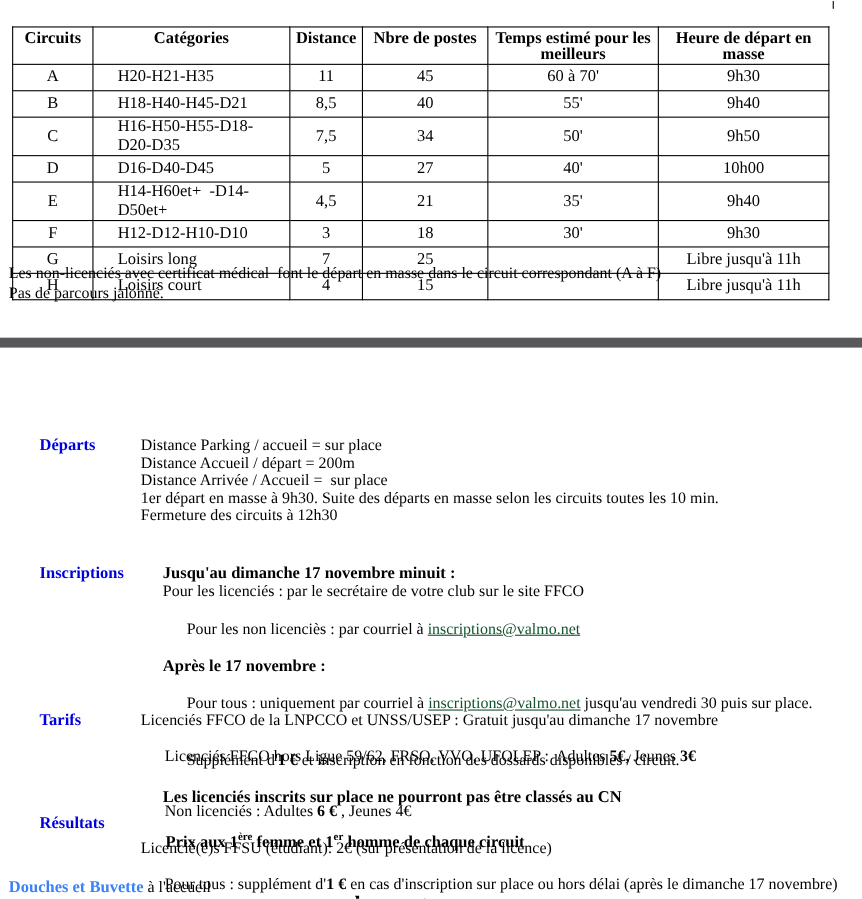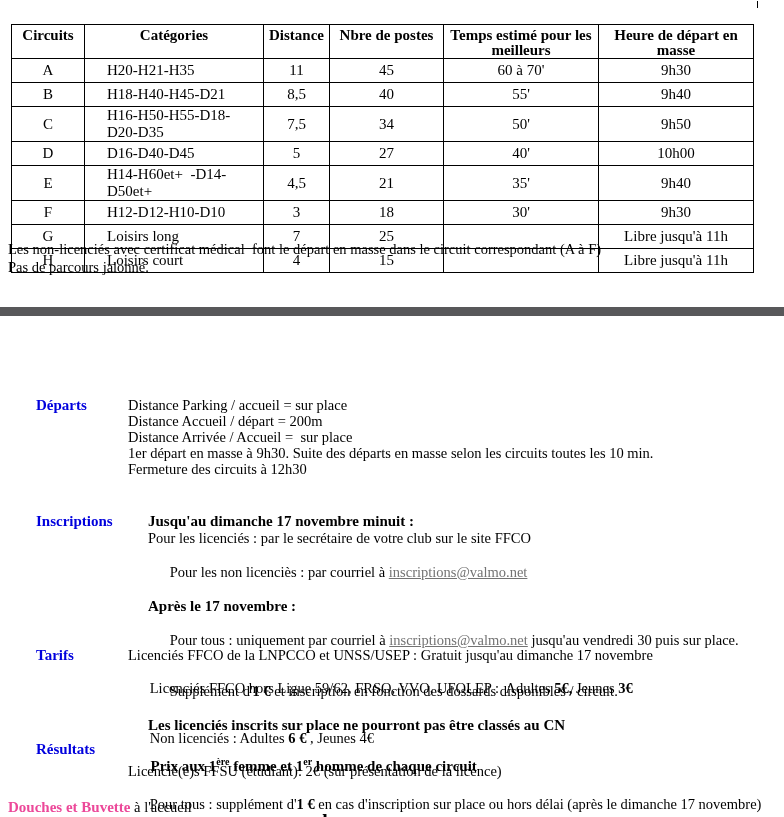--- a/index.html
+++ b/index.html
@@ -43,25 +43,25 @@
   .sec-inscriptions .sbody { line-height:17px; }
   .sec-tarifs { top:647px; }
   .sec-tarifs .sbody { line-height:16.5px; }
   .sec-resultats { top:741px; }
   .sec-resultats .sbody { line-height:17px; }
   .sec-douches { top:799px; left:0; width:784px; padding-left:8px; font-size:14.5px; }
 
   .b { font-weight:bold; }
   .h15 { font-size:15px; font-weight:bold; }
   .warn { font-size:15px; font-weight:bold; }
-  a.em { color:#737373; text-decoration:underline; cursor:pointer; }
+  a.em { color:#14532d; text-decoration:underline; cursor:pointer; }
   sup { font-size:10px; vertical-align:super; line-height:0; }
   .site { font-size:20px; font-weight:bold; letter-spacing:0.5px; }
   .res-line2 { margin-top:5px; }
-  .douches-label { font-weight:bold; color:#ec4899; font-size:15px; }
+  .douches-label { font-weight:bold; color:#3b82f6; font-size:15px; }
 </style>
 </head>
 <body>
 
 <div class="abs table-wrap">
   <table>
     <colgroup>
       <col style="width:73px">
         <col style="width:179px">
         <col style="width:66px">

